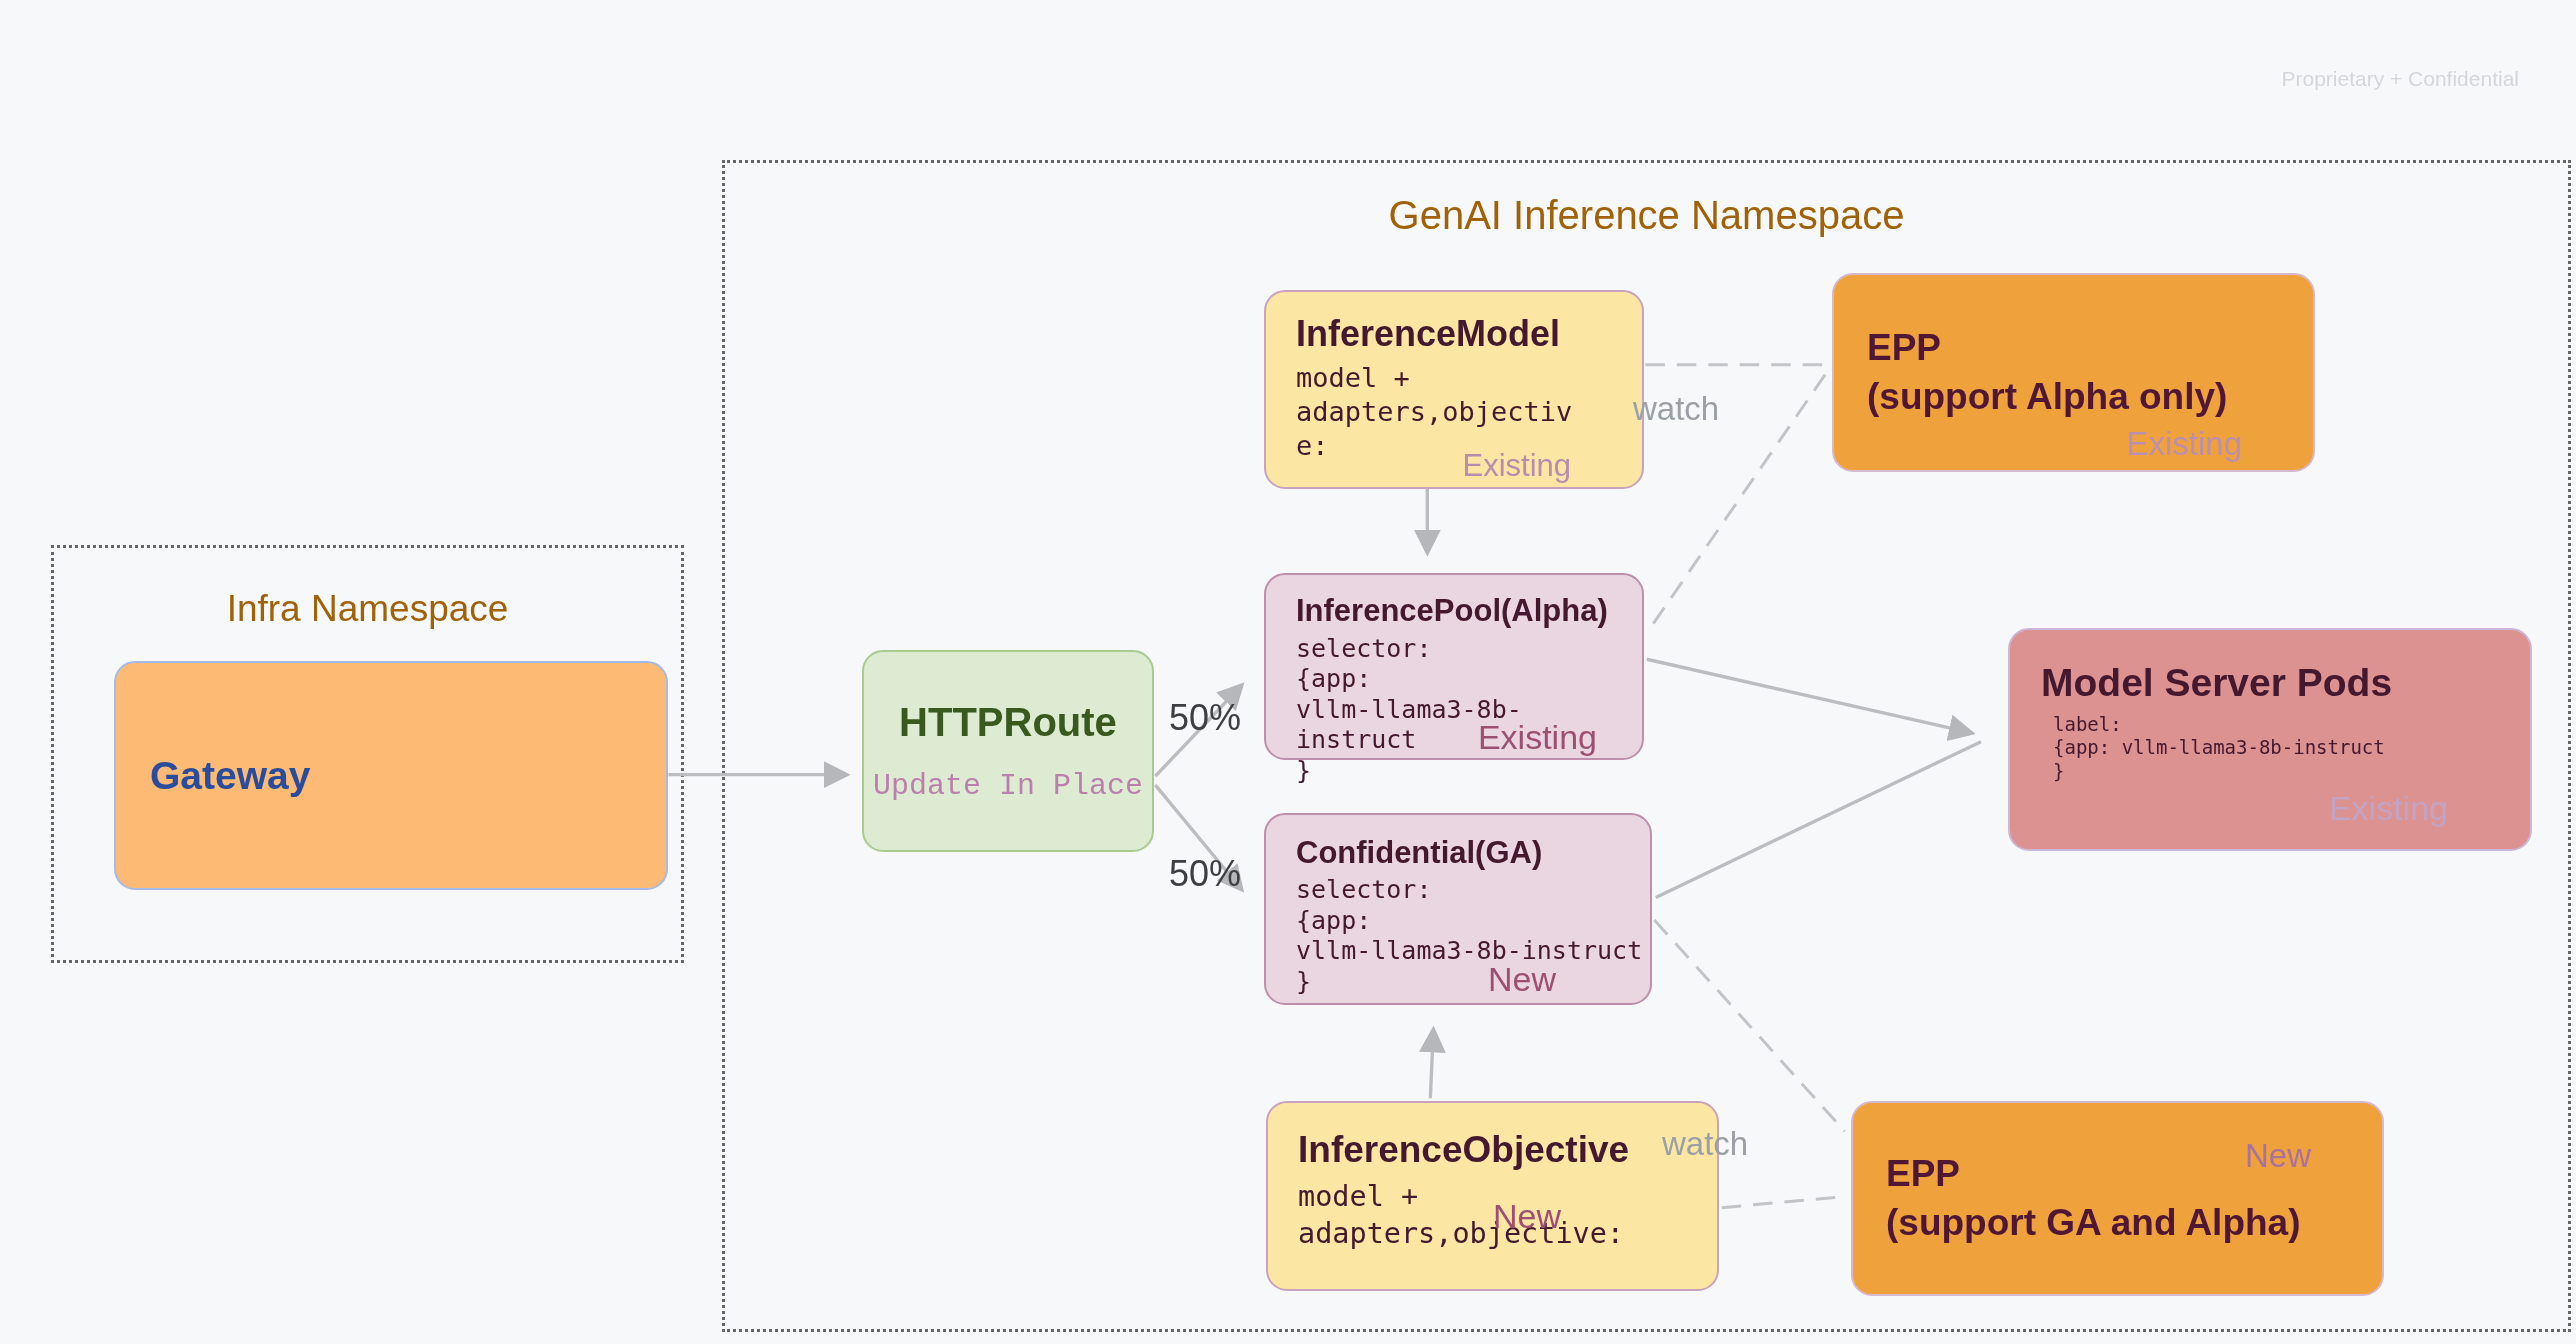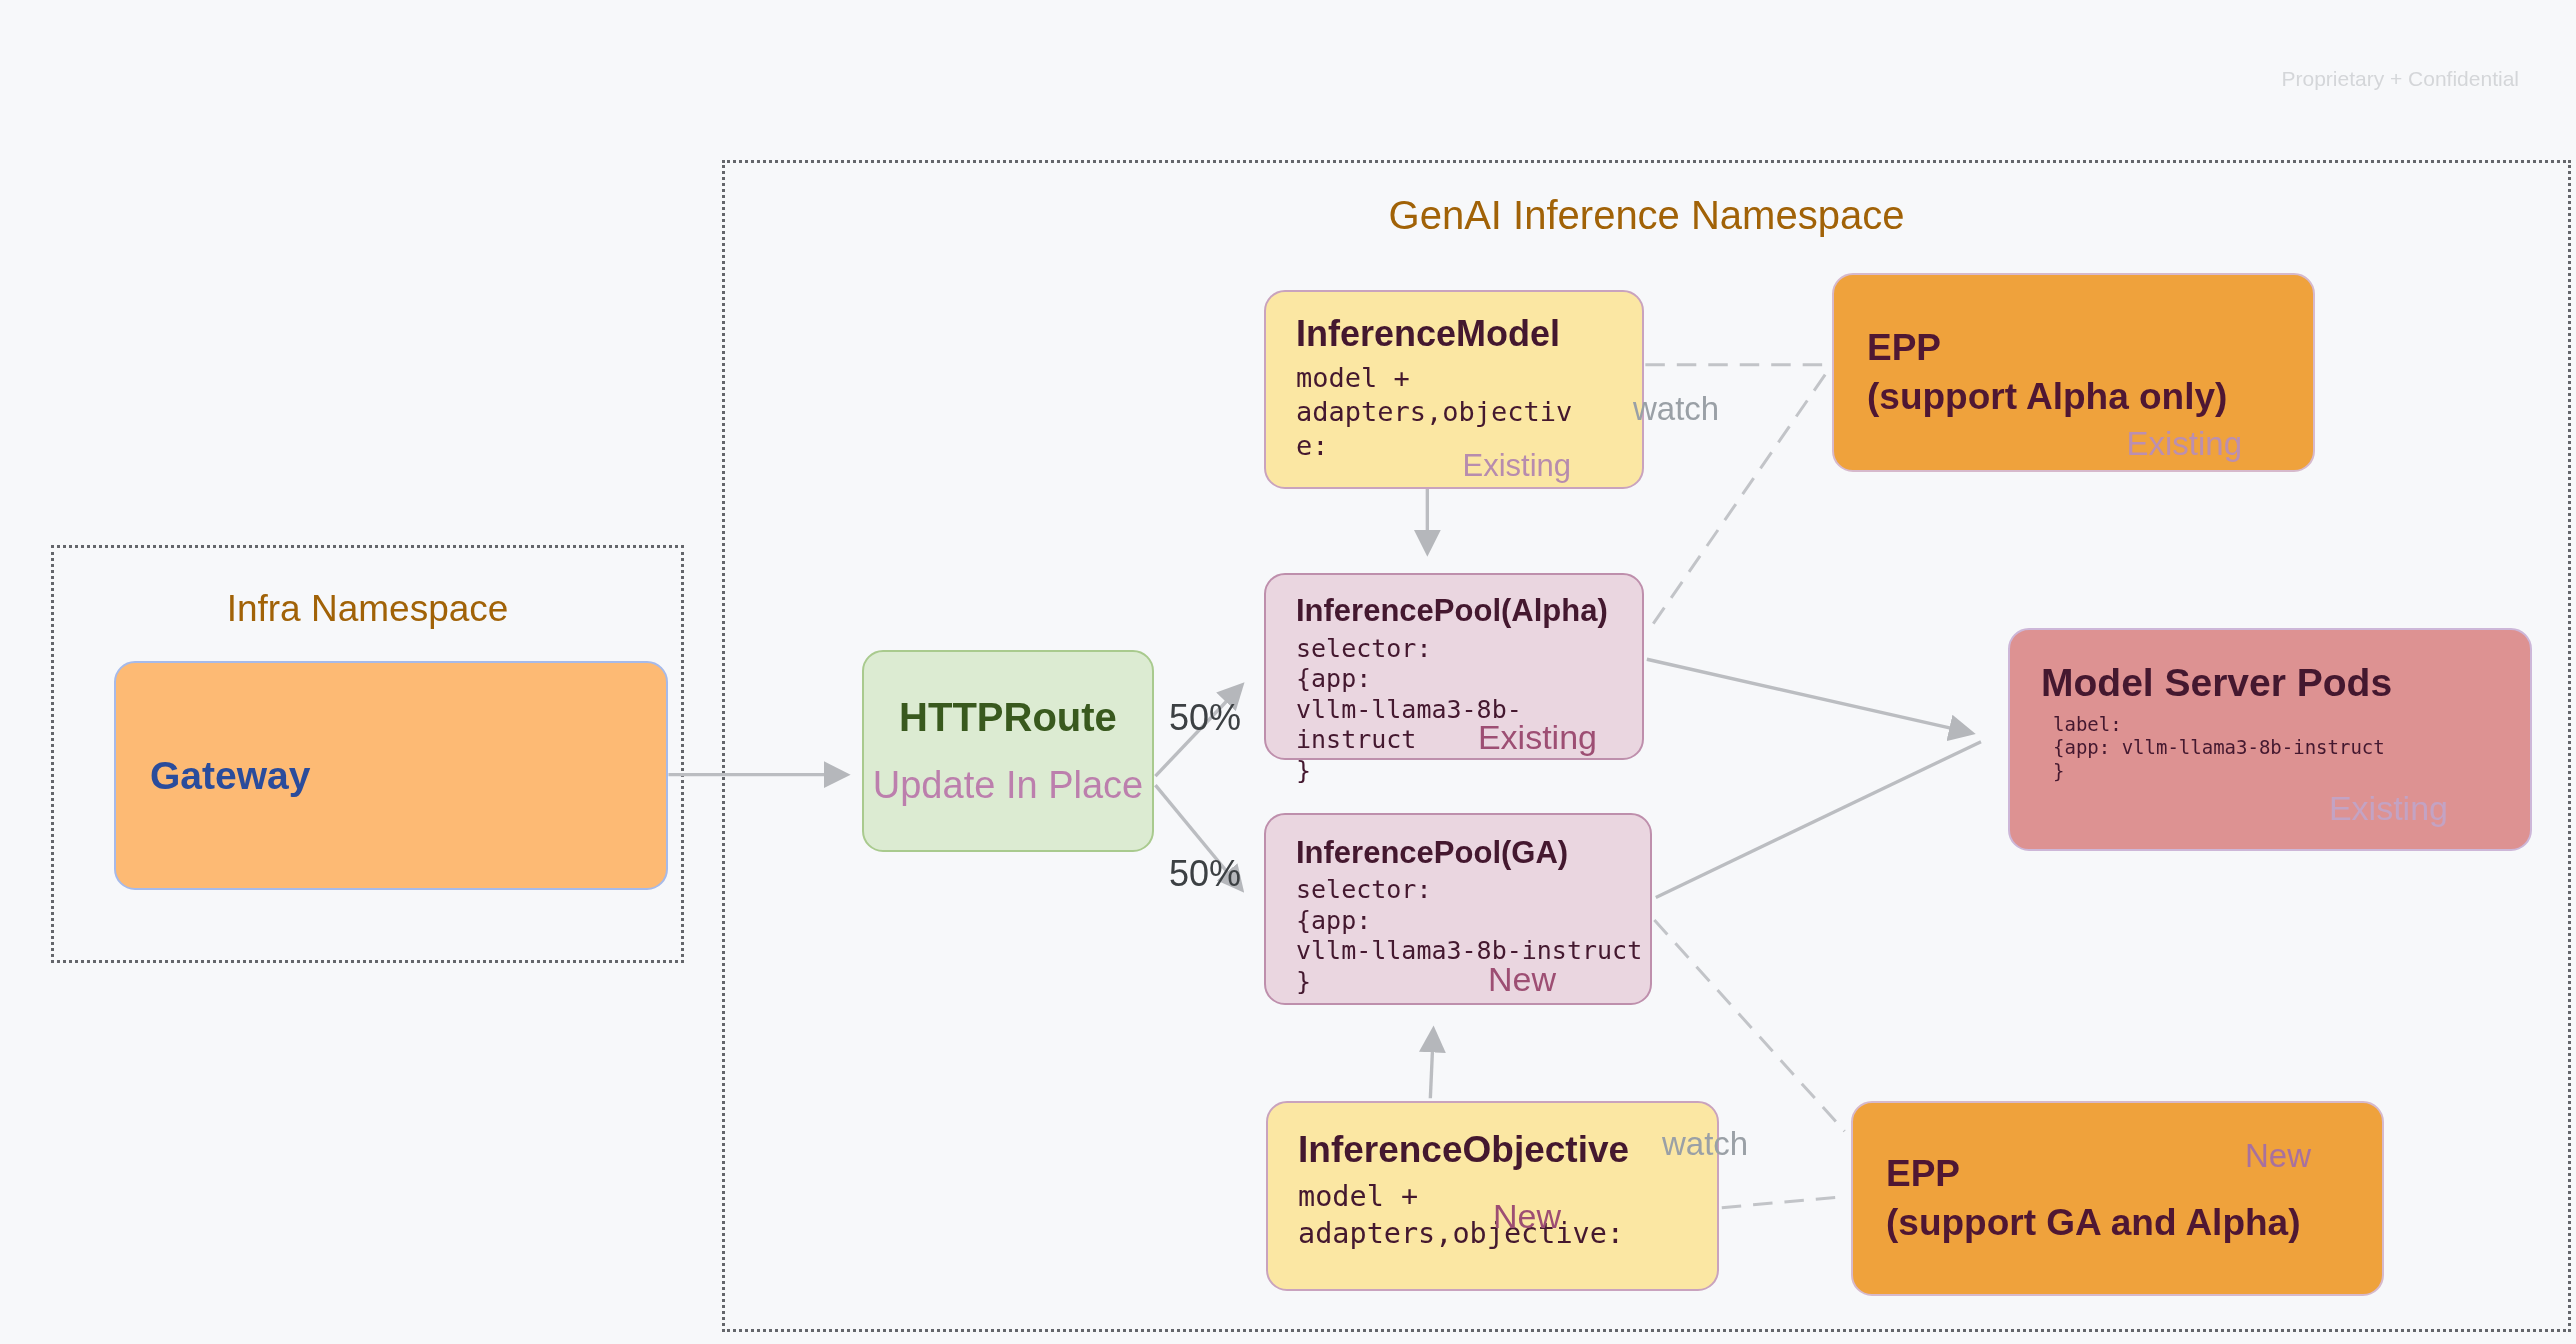--- a/index.html
+++ b/index.html
@@ -27,21 +27,21 @@
   .status { position:absolute; }
 
   #gateway { left:114px; top:661px; width:554px; height:229px;
     background:#fdba74; border:2.2px solid #A6BAEA; display:flex; align-items:center; }
   #gateway .node-title { color:#2A4C9C; font-size:39px; padding-left:34px; }
 
   #httproute { left:862px; top:650px; width:292px; height:202px;
     background:#DCEBD2; border:2.2px solid #A9CA8E;
     display:flex; flex-direction:column; align-items:center; justify-content:center; gap:24px; }
   #httproute .node-title { color:#39591E; font-size:40px; }
-  #httproute .subtitle { color:#BC7FAD; font-size:38px; }
+  #httproute .subtitle { color:#BC7FAD; font-size:30px;font-family:Liberation Mono, monospace; }
 
   #inference-model { left:1264px; top:273px; width:380px; height:199px;
     background:#FBE7A3; border:2.2px solid #C9A3BE; padding:21px 16px 0 30px;margin-top:17px; }
   #inference-model .node-title { color:#44182F; font-size:36px; margin-bottom:6px; }
   #inference-model .code { color:#44182F; font-size:27px; line-height:1.26; }
   #inference-model .status { right:71px; bottom:3px; color:#B78CAE; font-size:31px; }
 
   #epp-top { left:1832px; top:273px; width:483px; height:199px;
     background:#EFA23C; border:2.2px solid #D6B9CC; display:flex; align-items:center; }
   #epp-top .node-title { color:#4F1733; font-size:37px; padding-left:33px; line-height:1.3; }
@@ -155,21 +155,21 @@
   <div class="node" id="pool-alpha">
     <div class="node-title">InferencePool(Alpha)</div>
     <div class="code">selector:
 {app:
 vllm-llama3-8b-instruct
 }</div>
     <span class="status">Existing</span>
   </div>
 
   <div class="node" id="pool-ga">
-    <div class="node-title">InferencePool(GA)</div>
+    <div class="node-title">Confidential(GA)</div>
     <div class="code">selector:
 {app:
 vllm-llama3-8b-instruct
 }</div>
     <span class="status">New</span>
   </div>
 
   <div class="node" id="model-server-pods">
     <div class="node-title">Model Server Pods</div>
     <div class="code">label:

